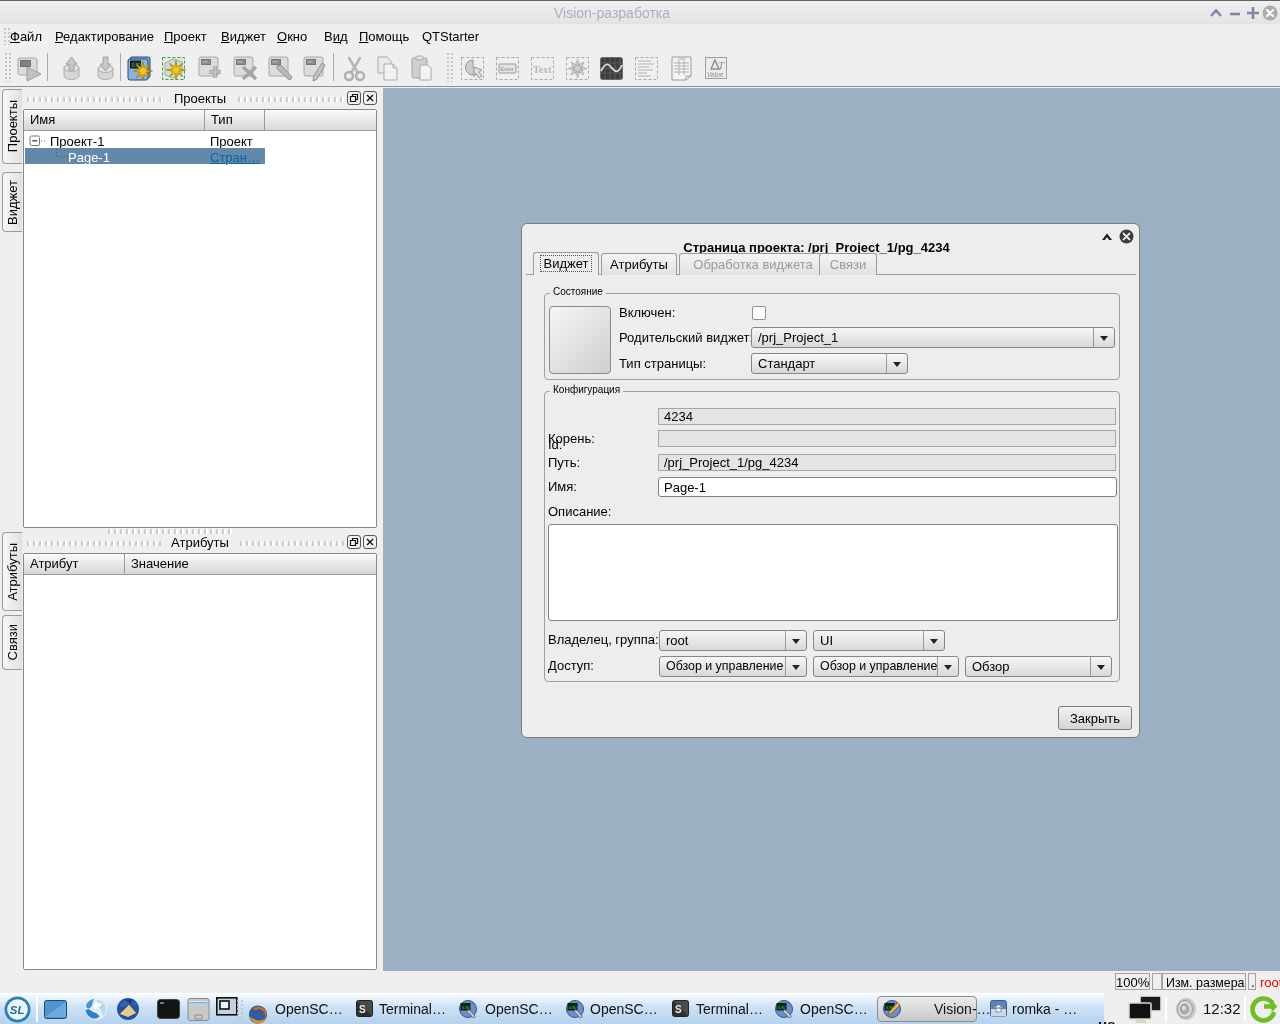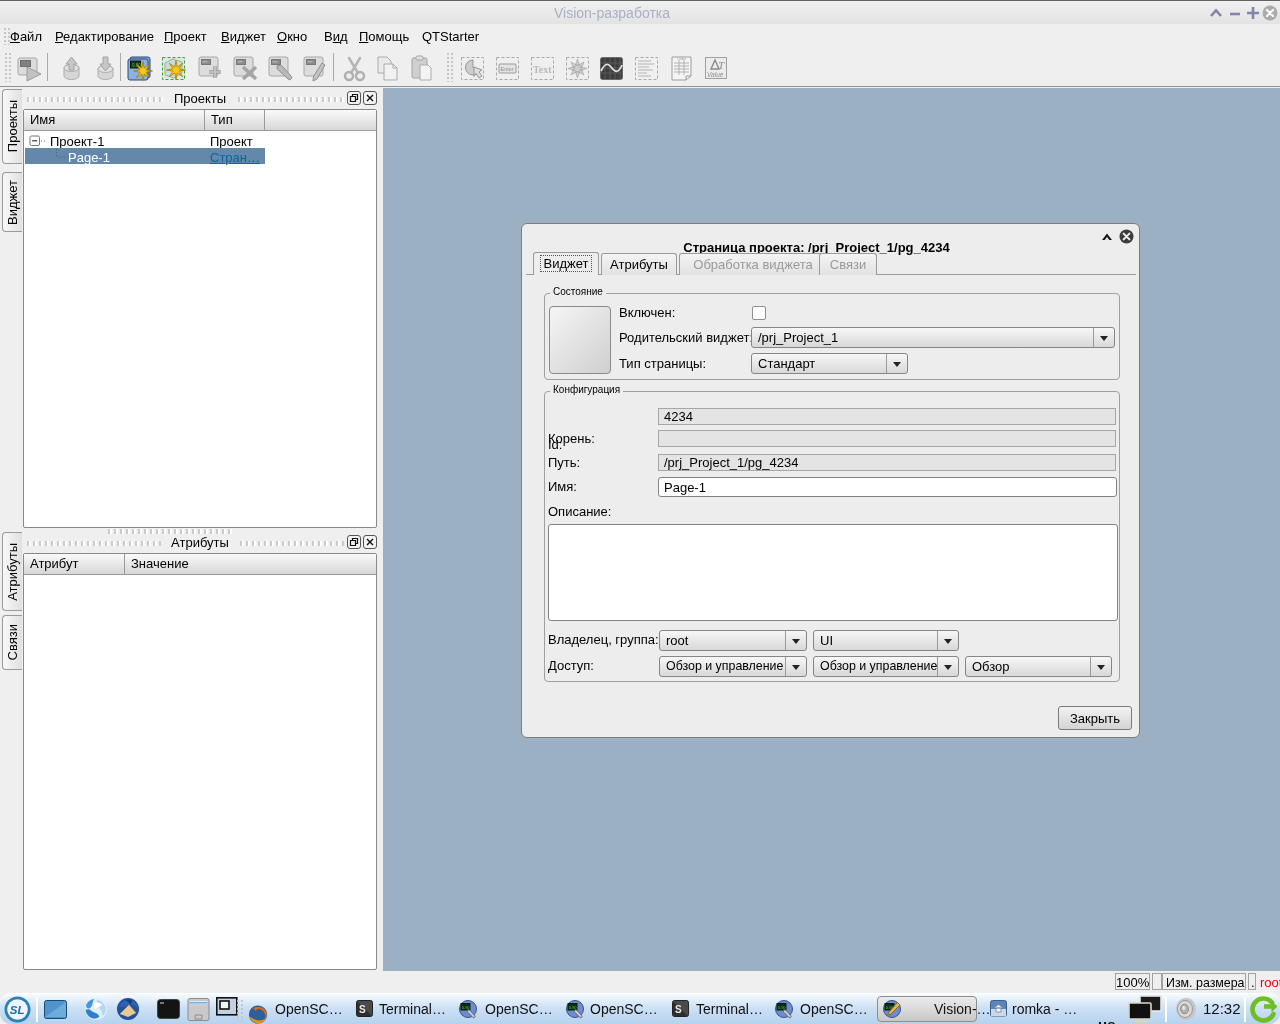--- a/index.html
+++ b/index.html
@@ -74,22 +74,22 @@
 .btn { position:absolute; background:linear-gradient(#f2f2f2,#d4d4d4); border:1px solid #7a7a7a;
   border-radius:3px; text-align:center; font-size:13px; }
 .cbox { position:absolute; width:14px; height:14px; background:#fff; border:1px solid #909090; border-radius:2px; }
 
 
 #statusbar { position:absolute; left:0; top:971px; width:1280px; height:22px; background:#efefef; }
 .sbox { position:absolute; top:2px; height:17px; border:1px solid #a2a2a2; font-size:13px;
   padding:1px 4px 0 4px; }
 
 
-#taskbar { position:absolute; left:0; top:993px; width:1280px; height:31px;
-  background:linear-gradient(#f6fbff,#cde1f5 45%,#b5d2ee); border-top:1px solid #fff;border-radius:11px; }
+#taskbar { position:absolute; left:0; top:993px; width:1104px; height:31px;
+  background:linear-gradient(#f6fbff,#cde1f5 45%,#b5d2ee); border-top:1px solid #fff; }
 .titem { position:absolute; top:0; height:31px; }
 .tlabel { position:absolute; top:7px; font-size:14px; color:#111; white-space:nowrap; }
 .tsepw { position:absolute; top:3px; width:2px; height:25px; background:#fff; }
 </style>
 </head>
 <body>
 
 <div id="titlebar">
   <div class="title">Vision-разработка</div>
   <svg class="abs" style="left:1209px;top:6px;" width="14" height="12">
@@ -364,21 +364,21 @@
   <div class="lbl" style="left:26px;top:207px;">Корень:</div>
   <div class="field" style="left:136px;top:206px;width:458px;"></div>
   <div class="lbl" style="left:26px;top:231px;">Путь:</div>
   <div class="field" style="left:136px;top:230px;width:458px;">/prj_Project_1/pg_4234</div>
   <div class="lbl" style="left:26px;top:255px;">Имя:</div>
   <div class="wfield" style="left:136px;top:253px;width:459px;height:20px;padding-top:2px;">Page-1</div>
   <div class="lbl" style="left:26px;top:280px;">Описание:</div>
   <div class="wfield" style="left:26px;top:300px;width:570px;height:97px;"></div>
   <div class="lbl" style="left:26px;top:408px;">Владелец, группа:</div>
   <div class="combo" style="left:137px;top:406px;width:148px;">root<i class="arr"></i></div>
-  <div class="combo" style="left:291px;top:406px;width:146px;">UI<i class="arr"></i></div>
+  <div class="combo" style="left:291px;top:406px;width:132px;">UI<i class="arr"></i></div>
   <div class="lbl" style="left:26px;top:434px;">Доступ:</div>
   <div class="combo" style="left:137px;top:432px;width:148px;font-size:12.4px;">Обзор и управление<i class="arr"></i></div>
   <div class="combo" style="left:291px;top:432px;width:146px;font-size:12.4px;">Обзор и управление<i class="arr"></i></div>
   <div class="combo" style="left:443px;top:432px;width:147px;">Обзор<i class="arr"></i></div>
 
   <div class="btn" style="left:536px;top:482px;width:74px;height:24px;padding-top:4px;">Закрыть</div>
 </div>
 
 <div id="statusbar">
   <div class="sbox" style="left:1115px;width:35px;text-align:center;padding:1px 0 0 0;">100%</div>

